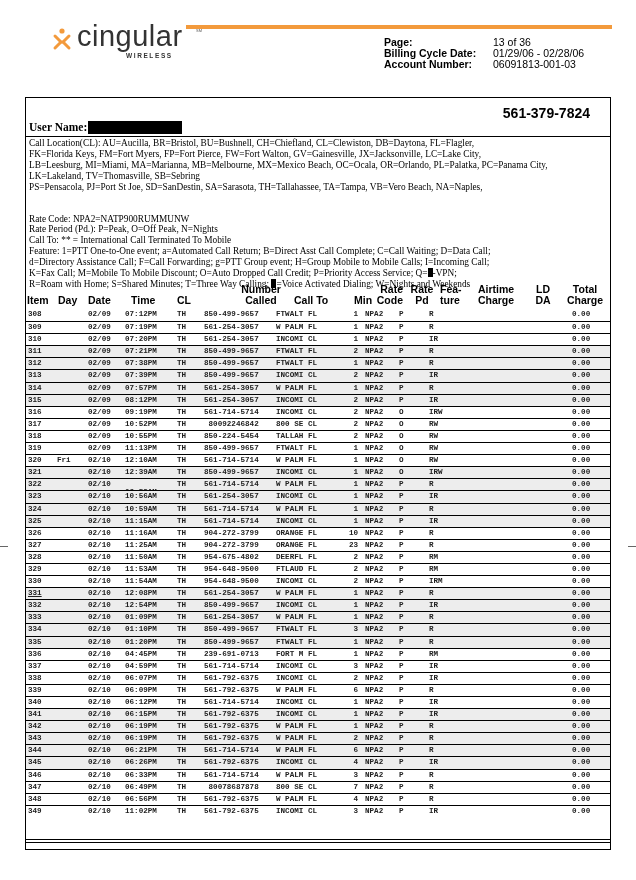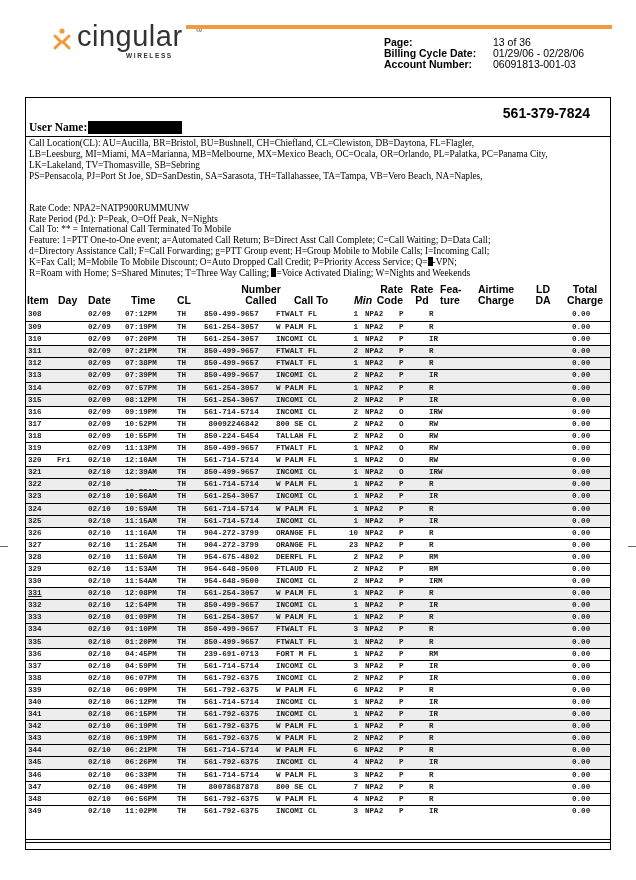--- a/index.html
+++ b/index.html
@@ -72,20 +72,21 @@
 
 <div class="box">
   <div class="box-head">
     <div class="phone">561-379-7824</div>
     <div class="user">User Name:</div>
     <div class="redact"></div>
   </div>
 
   <div class="legend">
     <p>Call Location(CL):  AU=Aucilla, BR=Bristol, BU=Bushnell, CH=Chiefland, CL=Clewiston, DB=Daytona, FL=Flagler,</p>
+    <p>FK=Florida Keys, FM=Fort Myers, FP=Fort Pierce, FW=Fort Walton, GV=Gainesville, JX=Jacksonville, LC=Lake City,</p>
     <p>LB=Leesburg, MI=Miami, MA=Marianna, MB=Melbourne, MX=Mexico Beach, OC=Ocala, OR=Orlando, PL=Palatka, PC=Panama City,</p>
     <p>LK=Lakeland, TV=Thomasville, SB=Sebring</p>
     <p>PS=Pensacola, PJ=Port St Joe, SD=SanDestin, SA=Sarasota, TH=Tallahassee, TA=Tampa, VB=Vero Beach, NA=Naples,</p>
     <p style="height:21px;"></p>
     <p>Rate Code: NPA2=NATP900RUMMUNW</p>
     <p>Rate Period (Pd.): P=Peak, O=Off Peak, N=Nights</p>
     <p>Call To: ** = International Call Terminated To Mobile</p>
     <p>Feature:  1=PTT One-to-One event; a=Automated Call Return; B=Direct Asst Call Complete; C=Call Waiting; D=Data Call;</p>
     <p>d=Directory Assistance Call; F=Call Forwarding; g=PTT Group event; H=Group Mobile to Mobile Calls; I=Incoming Call;</p>
     <p><span>K=Fax Call; M=Mobile To Mobile Discount; O=Auto Dropped Call Credit; P=Priority Access Service; Q=</span><span class="blk"></span><span>-VPN;</span></p>
@@ -94,21 +95,21 @@
 
   <div class="thead">
     <div style="left:1px;top:12px;">Item</div>
     <div style="left:32px;top:12px;">Day</div>
     <div style="left:62px;top:12px;">Date</div>
     <div style="left:105px;top:12px;">Time</div>
     <div style="left:151px;top:12px;">CL</div>
     <div style="left:200px;top:1px;width:70px;text-align:center;">Number</div>
     <div style="left:200px;top:12px;width:70px;text-align:center;">Called</div>
     <div style="left:268px;top:12px;">Call To</div>
-    <div style="left:328px;top:12px;font-style:italic;">Min</div>
+    <div style="left:328px;top:12px;">Min</div>
     <div style="left:345px;top:1px;width:32px;text-align:right;">Rate</div>
     <div style="left:345px;top:12px;width:32px;text-align:right;">Code</div>
     <div style="left:383px;top:1px;width:26px;text-align:center;">Rate</div>
     <div style="left:383px;top:12px;width:26px;text-align:center;">Pd</div>
     <div style="left:414px;top:1px;">Fea-</div>
     <div style="left:414px;top:12px;">ture</div>
     <div style="left:447px;top:1px;width:46px;text-align:center;">Airtime</div>
     <div style="left:447px;top:12px;width:46px;text-align:center;">Charge</div>
     <div style="left:507px;top:1px;width:20px;text-align:center;">LD</div>
     <div style="left:507px;top:12px;width:20px;text-align:center;">DA</div>

